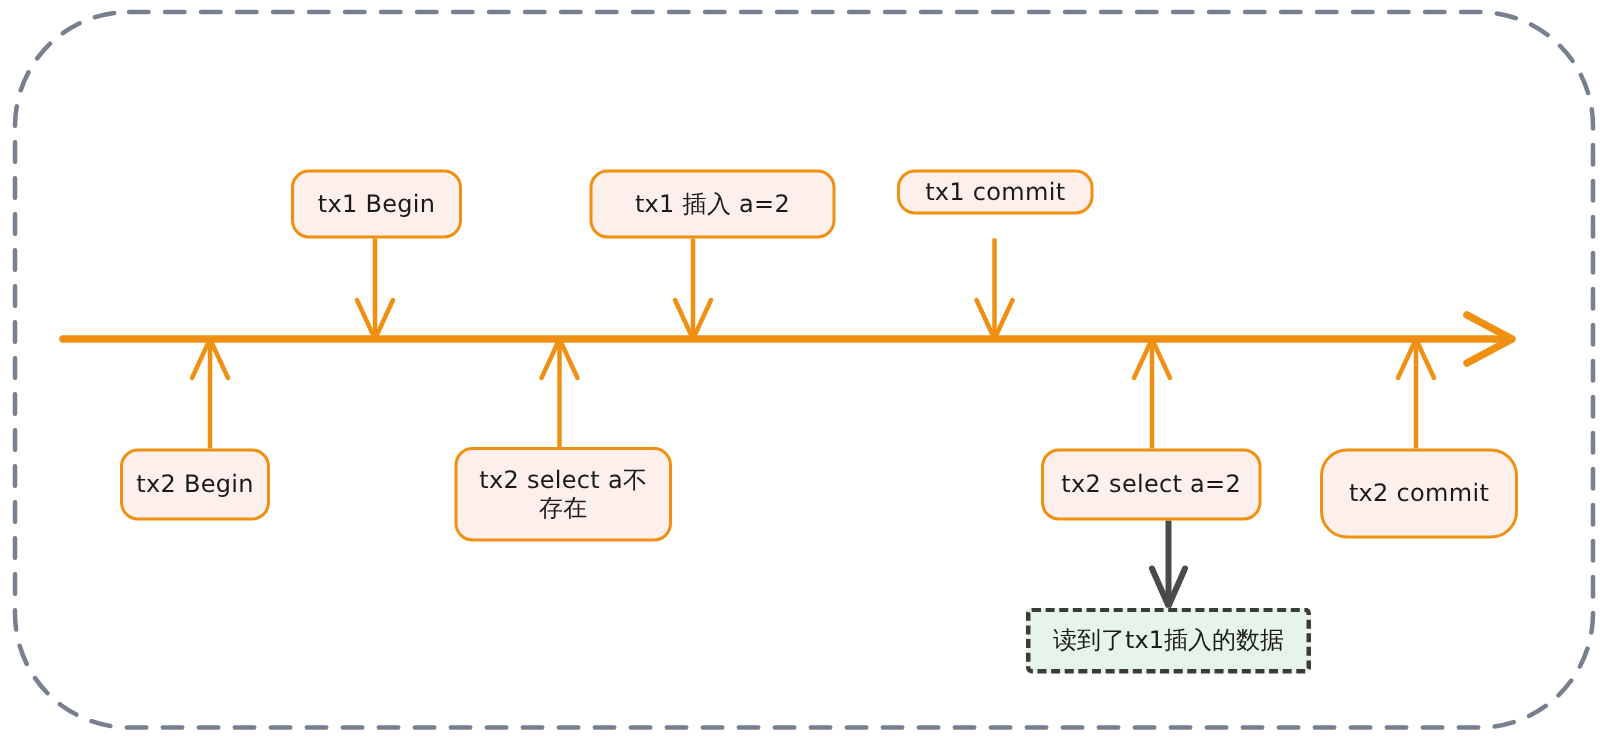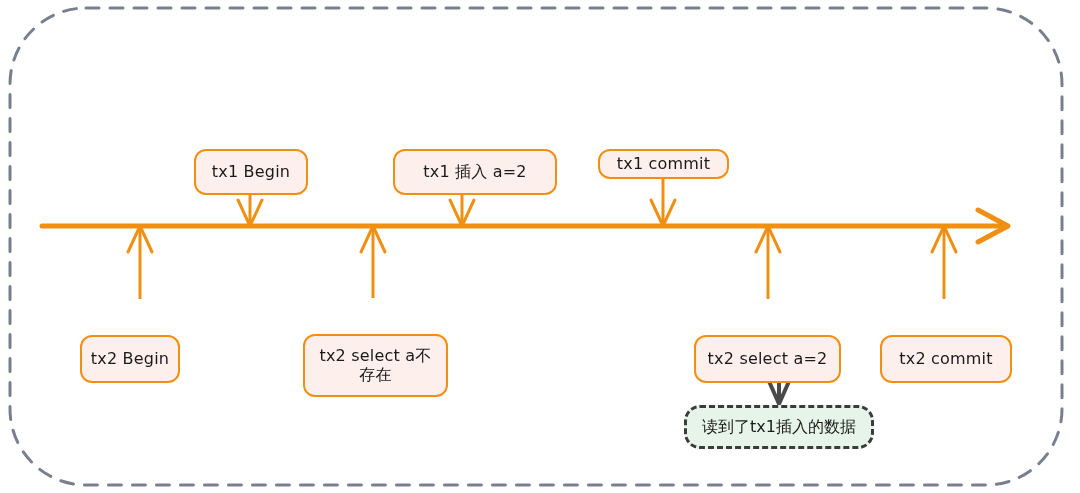--- a/index.html
+++ b/index.html
@@ -35,26 +35,25 @@
     z-index: 3;
   }
   .node-orange {
     background: #fdf0ec;
     border: 2px solid #ef9013;
     border-radius: 12px;
     color: #1a1a1a;
     font-family: "DejaVu Sans", sans-serif;
     font-size: 16px;
     letter-spacing: 0.2px;
-    margin-top: 36px;
   }
   .node-green {
     background: #e7f4e9;
     border: 3px dashed #3b3b3b;
-    border-radius: 16px;
+    border-radius: 4px;
     color: #1a1a1a;
     font-family: "DejaVu Sans", sans-serif;
     font-size: 16px;
   }
   .title {
     position: absolute;
     left: 0;
     top: 28px;
     width: 1080px;
     text-align: center;
@@ -133,21 +132,21 @@
   <div class="node node-orange" style="left:80px; top:299px; width:100px; height:48px;">
     <span class="node-text">tx2 Begin</span>
   </div>
   <div class="node node-orange" style="left:303px; top:298px; width:145px; height:63px;">
     <span class="node-text">tx2 select a不
 存在</span>
   </div>
   <div class="node node-orange" style="left:694px; top:299px; width:147px; height:48px;">
     <span class="node-text">tx2 select a=2</span>
   </div>
-  <div class="node node-orange" style="left:880px; top:299px; width:132px; height:48px;">
+  <div class="node node-orange" style="left:880px; top:299px; width:132px; height:60px;border-radius:18px;">
     <span class="node-text">tx2 commit</span>
   </div>
 
   <div class="node node-green" style="left:684px; top:405px; width:190px; height:44px;">
     <span class="node-text">读到了tx1插入的数据</span>
   </div>
 
 </div>
 
 </body></html>

